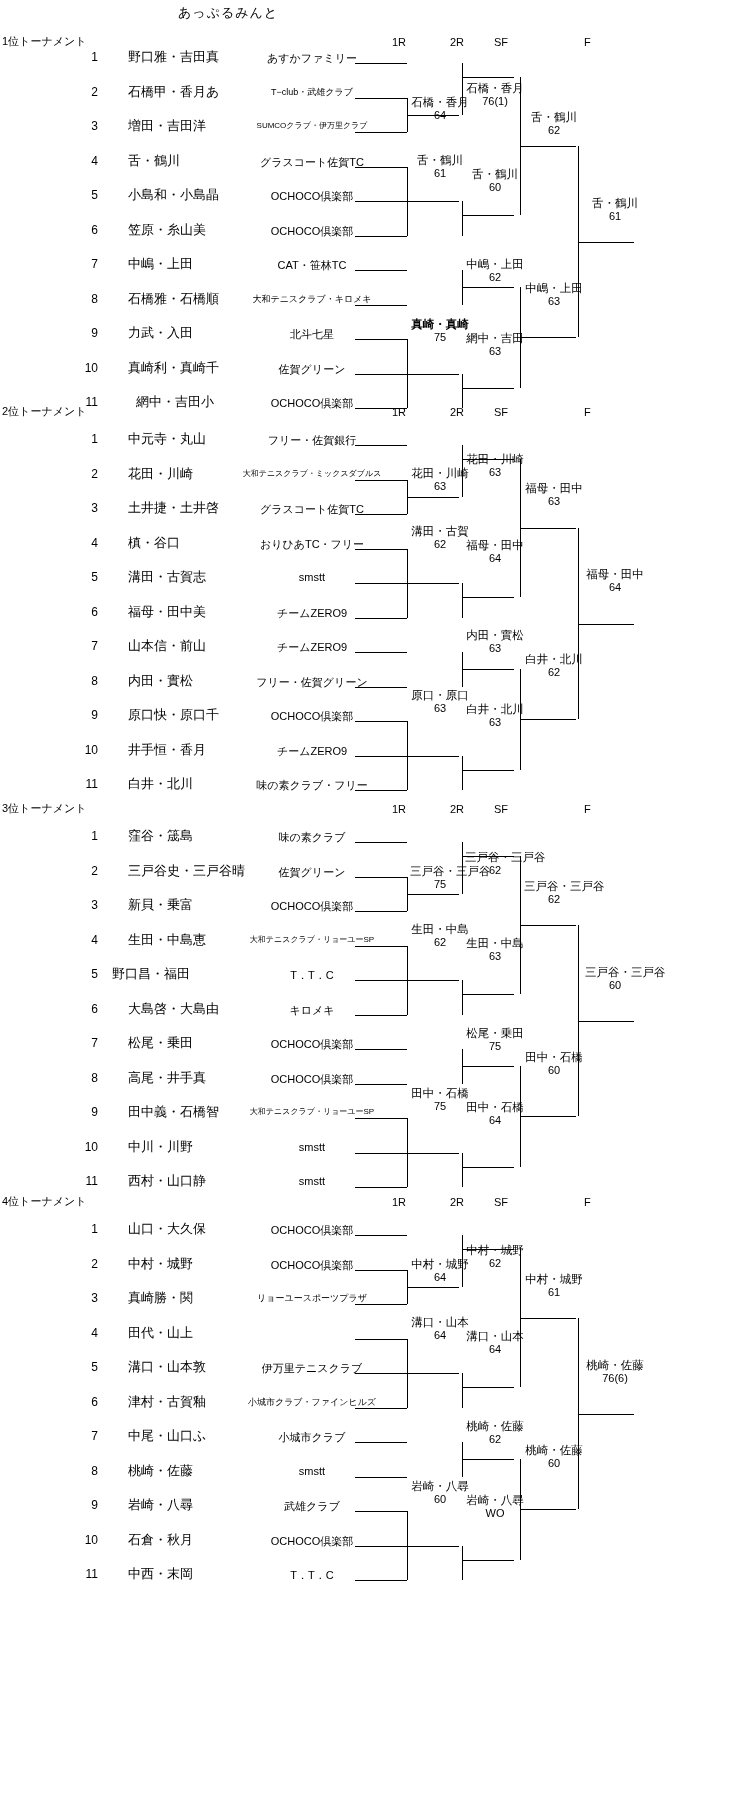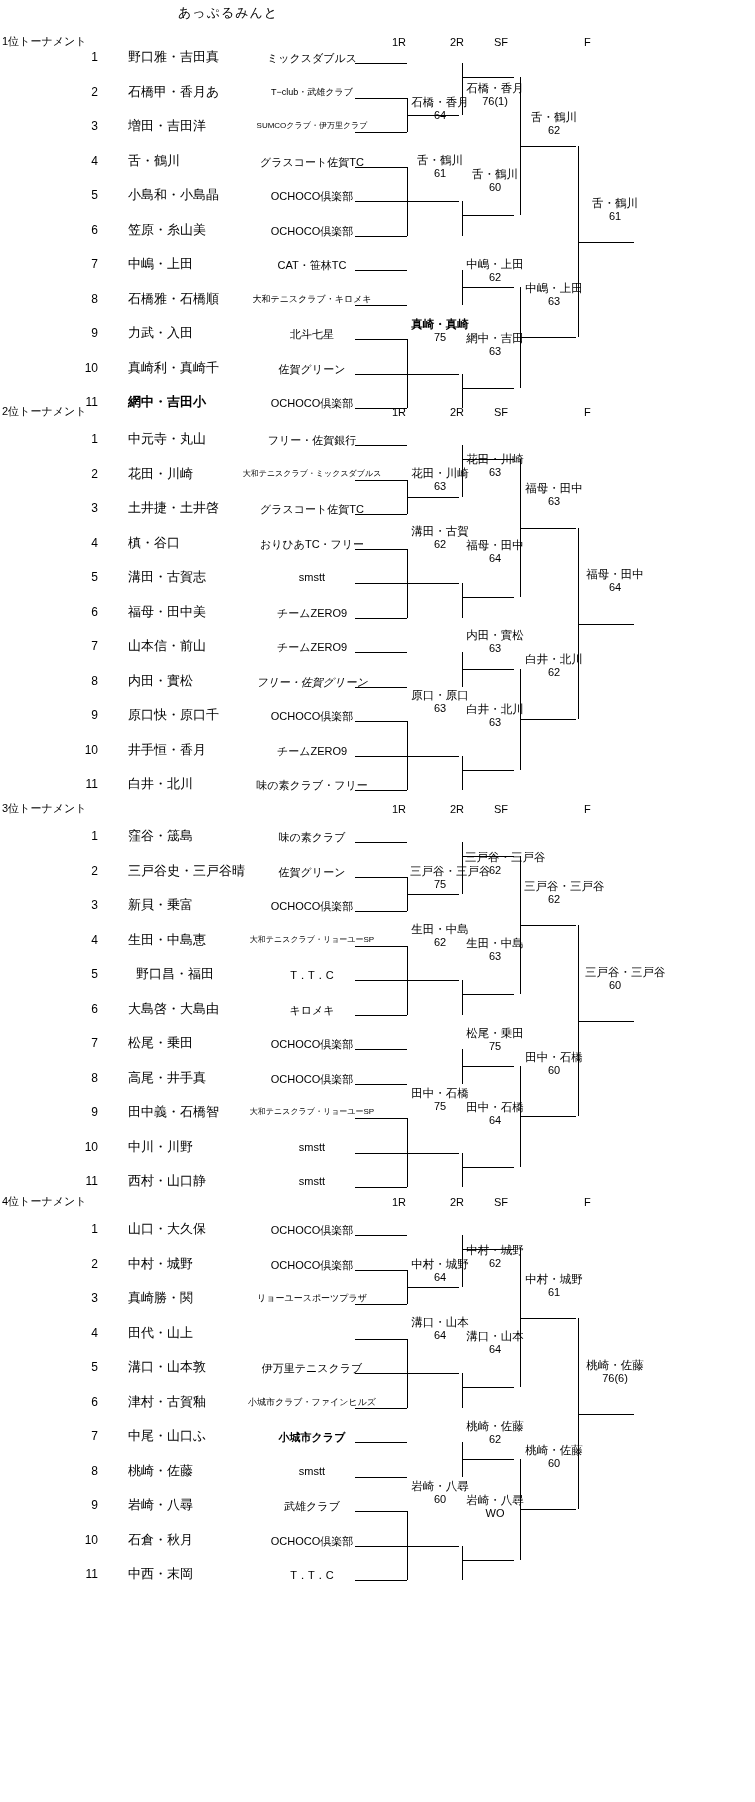--- a/index.html
+++ b/index.html
@@ -46,21 +46,21 @@
 
   <div id="tournaments-root">
       <div class="tournament" style="top: 0px;">
         <div class="tour-label" style="top: 34px;">1位トーナメント</div>
         <div class="round-hdr" style="left: 392px; top: 36px;">1R</div>
         <div class="round-hdr" style="left: 450px; top: 36px;">2R</div>
         <div class="round-hdr" style="left: 494px; top: 36px;">SF</div>
         <div class="round-hdr" style="left: 584px; top: 36px;">F</div>
         <div class="seed" style="left: 80px; top: 50px;">1</div>
         <div class="pair" style="left: 128px; top: 48px;">野口雅・吉田真</div>
-        <div class="club" style="left: 232px; width: 160px; top: 51px;">ミックスダブルス</div>
+        <div class="club" style="left: 232px; width: 160px; top: 51px;">あすかファミリー</div>
         <div class="hline" style="left: 355px; width: 52px; top: 63px;"></div>
         <div class="seed" style="left: 80px; top: 84.5px;">2</div>
         <div class="pair" style="left: 128px; top: 82.5px;">石橋甲・香月あ</div>
         <div class="club small" style="left: 232px; width: 160px; top: 85.5px;">T−club・武雄クラブ</div>
         <div class="hline" style="left: 355px; width: 52px; top: 97.5px;"></div>
         <div class="seed" style="left: 80px; top: 119px;">3</div>
         <div class="pair" style="left: 128px; top: 117px;">増田・吉田洋</div>
         <div class="club xsmall" style="left: 232px; width: 160px; top: 120px;">SUMCOクラブ・伊万里クラブ</div>
         <div class="hline" style="left: 355px; width: 52px; top: 132px;"></div>
         <div class="seed" style="left: 80px; top: 153.5px;">4</div>
@@ -85,21 +85,21 @@
         <div class="hline" style="left: 355px; width: 52px; top: 304.5px;"></div>
         <div class="seed" style="left: 80px; top: 326px;">9</div>
         <div class="pair" style="left: 128px; top: 324px;">力武・入田</div>
         <div class="club" style="left: 232px; width: 160px; top: 327px;">北斗七星</div>
         <div class="hline" style="left: 355px; width: 52px; top: 339px;"></div>
         <div class="seed" style="left: 80px; top: 360.5px;">10</div>
         <div class="pair" style="left: 128px; top: 358.5px;">真崎利・真崎千</div>
         <div class="club" style="left: 232px; width: 160px; top: 361.5px;">佐賀グリーン</div>
         <div class="hline" style="left: 355px; width: 52px; top: 373.5px;"></div>
         <div class="seed" style="left: 80px; top: 395px;">11</div>
-        <div class="pair" style="left: 128px; top: 393px; font-weight: bold;">網中・吉田小</div>
+        <div class="pair" style="left: 136px; top: 393px;">網中・吉田小</div>
         <div class="club" style="left: 232px; width: 160px; top: 396px;">OCHOCO倶楽部</div>
         <div class="hline" style="left: 355px; width: 52px; top: 408px;"></div>
         <div class="vline" style="left: 407px; top: 97.5px; height: 34.5px;"></div>
         <div class="hline" style="left: 407px; width: 52px; top: 114.75px;"></div>
         <div class="vline" style="left: 407px; top: 166.5px; height: 69px;"></div>
         <div class="hline" style="left: 407px; width: 52px; top: 201px;"></div>
         <div class="vline" style="left: 462px; top: 270px; height: 34.5px;"></div>
         <div class="hline" style="left: 462px; width: 52px; top: 287.25px;"></div>
         <div class="vline" style="left: 407px; top: 339px; height: 69px;"></div>
         <div class="hline" style="left: 407px; width: 52px; top: 373.5px;"></div>
@@ -167,21 +167,21 @@
         <div class="seed" style="left: 80px; top: 604.5px;">6</div>
         <div class="pair" style="left: 128px; top: 602.5px;">福母・田中美</div>
         <div class="club" style="left: 232px; width: 160px; top: 605.5px;">チームZERO9</div>
         <div class="hline" style="left: 355px; width: 52px; top: 617.5px;"></div>
         <div class="seed" style="left: 80px; top: 639px;">7</div>
         <div class="pair" style="left: 128px; top: 637px;">山本信・前山</div>
         <div class="club" style="left: 232px; width: 160px; top: 640px;">チームZERO9</div>
         <div class="hline" style="left: 355px; width: 52px; top: 652px;"></div>
         <div class="seed" style="left: 80px; top: 673.5px;">8</div>
         <div class="pair" style="left: 128px; top: 671.5px;">内田・實松</div>
-        <div class="club" style="left: 232px; width: 160px; top: 674.5px; font-style: italic;">フリー・佐賀グリーン</div>
+        <div class="club" style="left: 232px; width: 160px; top: 674.5px;">フリー・佐賀グリーン</div>
         <div class="hline" style="left: 355px; width: 52px; top: 686.5px;"></div>
         <div class="seed" style="left: 80px; top: 708px;">9</div>
         <div class="pair" style="left: 128px; top: 706px;">原口快・原口千</div>
         <div class="club" style="left: 232px; width: 160px; top: 709px;">OCHOCO倶楽部</div>
         <div class="hline" style="left: 355px; width: 52px; top: 721px;"></div>
         <div class="seed" style="left: 80px; top: 742.5px;">10</div>
         <div class="pair" style="left: 128px; top: 740.5px;">井手恒・香月</div>
         <div class="club" style="left: 232px; width: 160px; top: 743.5px;">チームZERO9</div>
         <div class="hline" style="left: 355px; width: 52px; top: 755.5px;"></div>
         <div class="seed" style="left: 80px; top: 777px;">11</div>
@@ -247,21 +247,21 @@
         <div class="hline" style="left: 355px; width: 52px; top: 876.5px;"></div>
         <div class="seed" style="left: 80px; top: 898px;">3</div>
         <div class="pair" style="left: 128px; top: 896px;">新貝・乗富</div>
         <div class="club" style="left: 232px; width: 160px; top: 899px;">OCHOCO倶楽部</div>
         <div class="hline" style="left: 355px; width: 52px; top: 911px;"></div>
         <div class="seed" style="left: 80px; top: 932.5px;">4</div>
         <div class="pair" style="left: 128px; top: 930.5px; text-align: center;">生田・中島恵</div>
         <div class="club xsmall" style="left: 232px; width: 160px; top: 933.5px;">大和テニスクラブ・リョーユーSP</div>
         <div class="hline" style="left: 355px; width: 52px; top: 945.5px;"></div>
         <div class="seed" style="left: 80px; top: 967px;">5</div>
-        <div class="pair" style="left: 136px; top: 965px;">野口昌・福田</div>
+        <div class="pair" style="left: 112px; top: 965px;">野口昌・福田</div>
         <div class="club" style="left: 232px; width: 160px; top: 968px;">T．T．C</div>
         <div class="hline" style="left: 355px; width: 52px; top: 980px;"></div>
         <div class="seed" style="left: 80px; top: 1001.5px;">6</div>
         <div class="pair" style="left: 128px; top: 999.5px;">大島啓・大島由</div>
         <div class="club" style="left: 232px; width: 160px; top: 1002.5px;">キロメキ</div>
         <div class="hline" style="left: 355px; width: 52px; top: 1014.5px;"></div>
         <div class="seed" style="left: 80px; top: 1036px;">7</div>
         <div class="pair" style="left: 128px; top: 1034px;">松尾・乗田</div>
         <div class="club" style="left: 232px; width: 160px; top: 1037px;">OCHOCO倶楽部</div>
         <div class="hline" style="left: 355px; width: 52px; top: 1049px;"></div>
@@ -348,21 +348,21 @@
         <div class="seed" style="left: 80px; top: 1360px;">5</div>
         <div class="pair" style="left: 128px; top: 1358px;">溝口・山本敦</div>
         <div class="club" style="left: 232px; width: 160px; top: 1361px;">伊万里テニスクラブ</div>
         <div class="hline" style="left: 355px; width: 52px; top: 1373px;"></div>
         <div class="seed" style="left: 80px; top: 1394.5px;">6</div>
         <div class="pair" style="left: 128px; top: 1392.5px;">津村・古賀釉</div>
         <div class="club small" style="left: 232px; width: 160px; top: 1395.5px;">小城市クラブ・ファインヒルズ</div>
         <div class="hline" style="left: 355px; width: 52px; top: 1407.5px;"></div>
         <div class="seed" style="left: 80px; top: 1429px;">7</div>
         <div class="pair" style="left: 128px; top: 1427px;">中尾・山口ふ</div>
-        <div class="club" style="left: 232px; width: 160px; top: 1430px; font-weight: bold;">小城市クラブ</div>
+        <div class="club" style="left: 232px; width: 160px; top: 1430px;">小城市クラブ</div>
         <div class="hline" style="left: 355px; width: 52px; top: 1442px;"></div>
         <div class="seed" style="left: 80px; top: 1463.5px;">8</div>
         <div class="pair" style="left: 128px; top: 1461.5px;">桃崎・佐藤</div>
         <div class="club" style="left: 232px; width: 160px; top: 1464.5px;">smstt</div>
         <div class="hline" style="left: 355px; width: 52px; top: 1476.5px;"></div>
         <div class="seed" style="left: 80px; top: 1498px;">9</div>
         <div class="pair" style="left: 128px; top: 1496px;">岩崎・八尋</div>
         <div class="club" style="left: 232px; width: 160px; top: 1499px;">武雄クラブ</div>
         <div class="hline" style="left: 355px; width: 52px; top: 1511px;"></div>
         <div class="seed" style="left: 80px; top: 1532.5px;">10</div>

